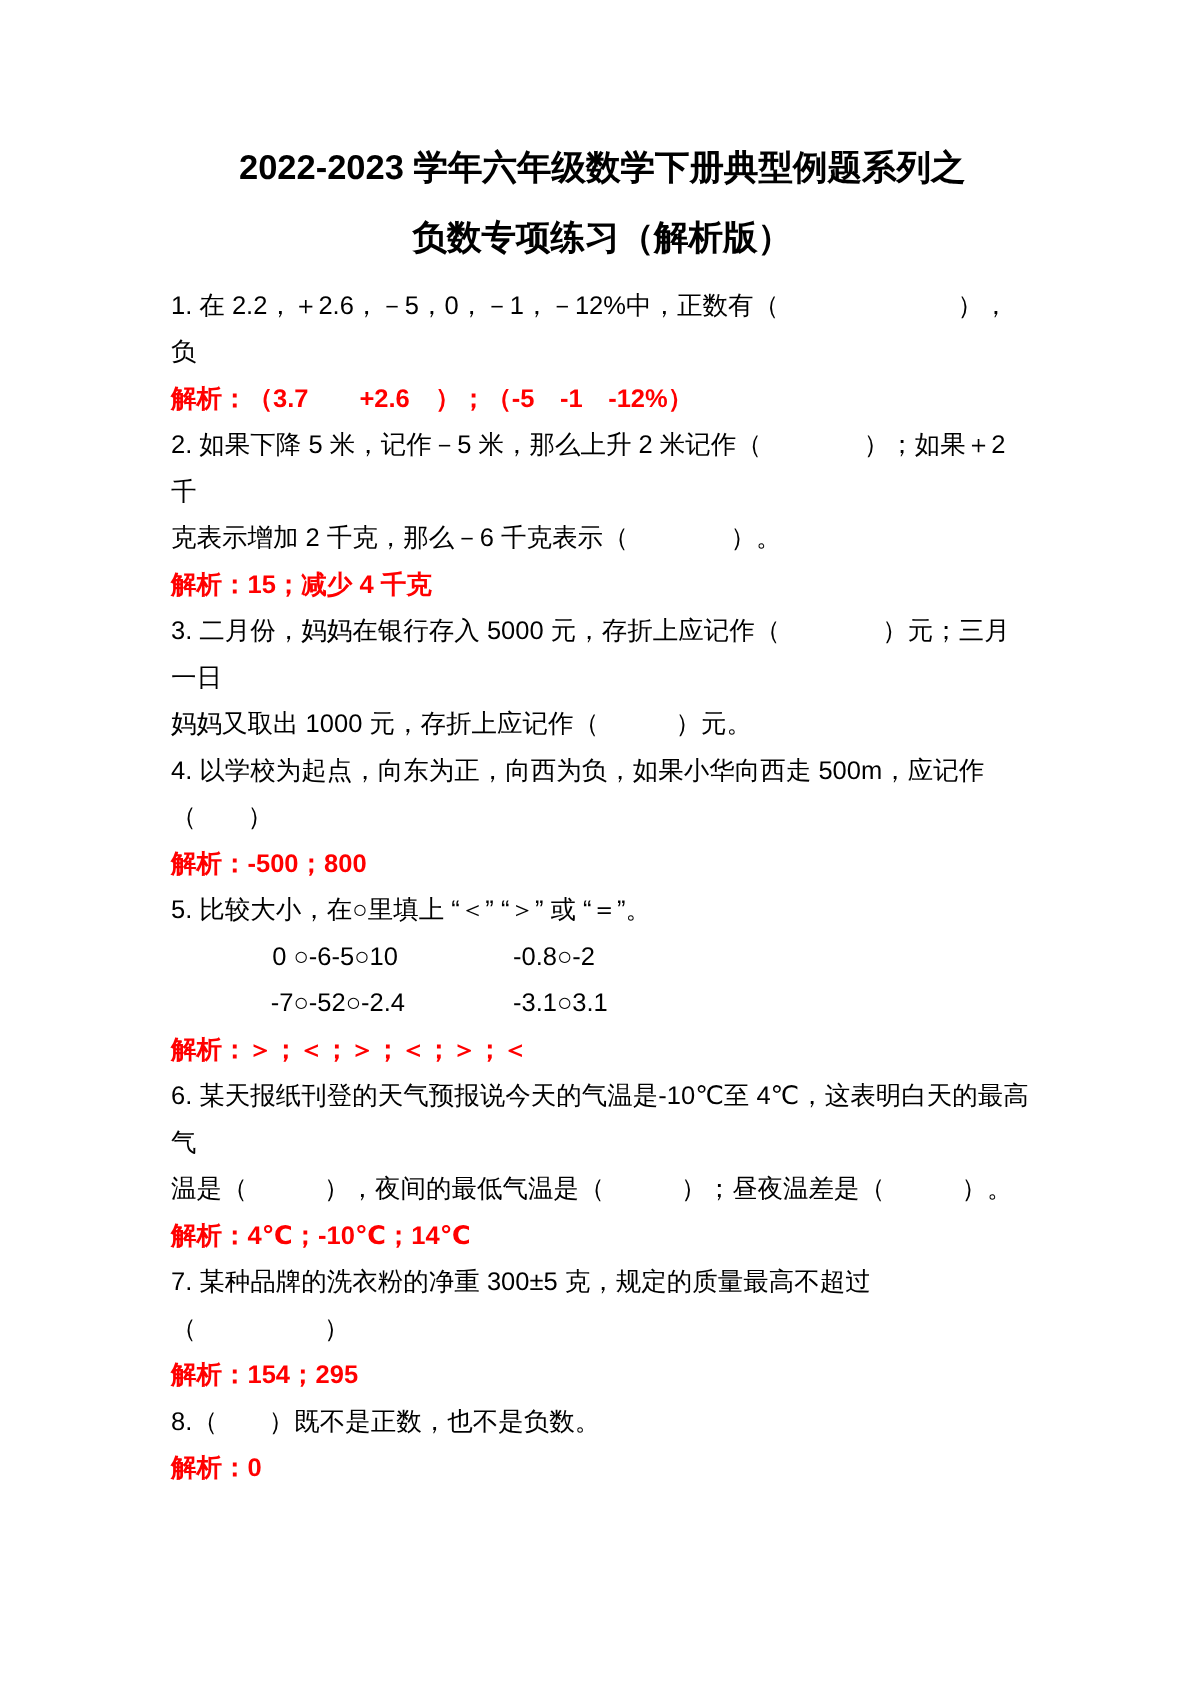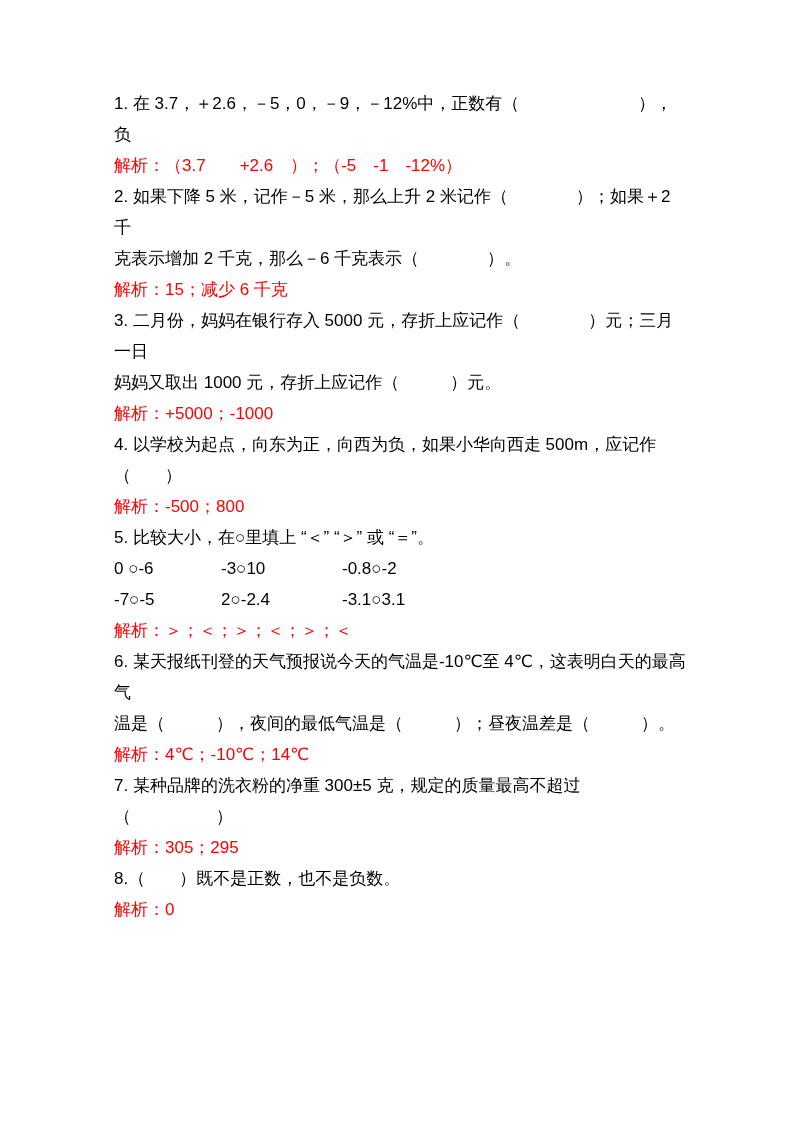--- a/index.html
+++ b/index.html
@@ -23,85 +23,88 @@
   }
   .title-block { margin-bottom: 6px; }
   .line {
     font-size: 17px;
     line-height: 31px;
     margin: 0;
     white-space: pre-wrap;
   }
   .answer {
     color: #ff0000;
-    font-weight: 400;
+    font-weight: 700;
   }
   .question { margin: 0; padding: 0; }
   .cmp-row {
     display: flex;
     font-size: 17px;
     line-height: 31px;
     white-space: pre-wrap;
   }
-  .cmp-c1 { width: 107px; }
+  .cmp-c1 { width: 107px; text-align: right; }
   .cmp-c2 { width: 121px; }
   .cmp-c3 { flex: 1; }
 </style>
 </head>
 <body>
 
 <div class="page">
 
+  <div class="title-block">
+    <div class="title-line">2022-2023 学年六年级数学下册典型例题系列之</div>
+    <div class="title-line">负数专项练习（解析版）</div>
+  </div>
 
   <section class="question">
-    <p class="line">1. 在 3.7，＋2.6，－5，0，－9，－12%中，正数有（　　　　　　　），负</p>
+    <p class="line">1. 在 2.2，＋2.6，－5，0，－1，－12%中，正数有（　　　　　　　），负</p>
     <p class="line answer">解析：（3.7　　+2.6　）；（-5　-1　-12%）</p>
   </section>
 
   <section class="question">
     <p class="line">2. 如果下降 5 米，记作－5 米，那么上升 2 米记作（　　　　）；如果＋2 千</p>
     <p class="line">克表示增加 2 千克，那么－6 千克表示（　　　　）。</p>
-    <p class="line answer">解析：15；减少 6 千克</p>
+    <p class="line answer">解析：15；减少 4 千克</p>
   </section>
 
   <section class="question">
     <p class="line">3. 二月份，妈妈在银行存入 5000 元，存折上应记作（　　　　）元；三月一日</p>
     <p class="line">妈妈又取出 1000 元，存折上应记作（　　　）元。</p>
-    <p class="line answer">解析：+5000；-1000</p>
   </section>
 
   <section class="question">
     <p class="line">4. 以学校为起点，向东为正，向西为负，如果小华向西走 500m，应记作（　　）</p>
     <p class="line answer">解析：-500；800</p>
   </section>
 
   <section class="question">
     <p class="line">5. 比较大小，在○里填上 “＜” “＞” 或 “＝”。</p>
     <div class="cmp-row">
       <span class="cmp-c1">0 ○-6</span>
-      <span class="cmp-c2">-3○10</span>
+      <span class="cmp-c2">-5○10</span>
       <span class="cmp-c3">-0.8○-2</span>
     </div>
     <div class="cmp-row">
       <span class="cmp-c1">-7○-5</span>
       <span class="cmp-c2">2○-2.4</span>
       <span class="cmp-c3">-3.1○3.1</span>
     </div>
     <p class="line answer">解析：＞；＜；＞；＜；＞；＜</p>
   </section>
 
   <section class="question">
     <p class="line">6. 某天报纸刊登的天气预报说今天的气温是-10℃至 4℃，这表明白天的最高气</p>
     <p class="line">温是（　　　），夜间的最低气温是（　　　）；昼夜温差是（　　　）。</p>
     <p class="line answer">解析：4℃；-10℃；14℃</p>
   </section>
 
   <section class="question">
     <p class="line">7. 某种品牌的洗衣粉的净重 300±5 克，规定的质量最高不超过（　　　　　）</p>
-    <p class="line answer">解析：305；295</p>
+    <p class="line answer">解析：154；295</p>
   </section>
 
   <section class="question">
     <p class="line">8.（　　）既不是正数，也不是负数。</p>
     <p class="line answer">解析：0</p>
   </section>
 
 </div>
 
 </body></html>

